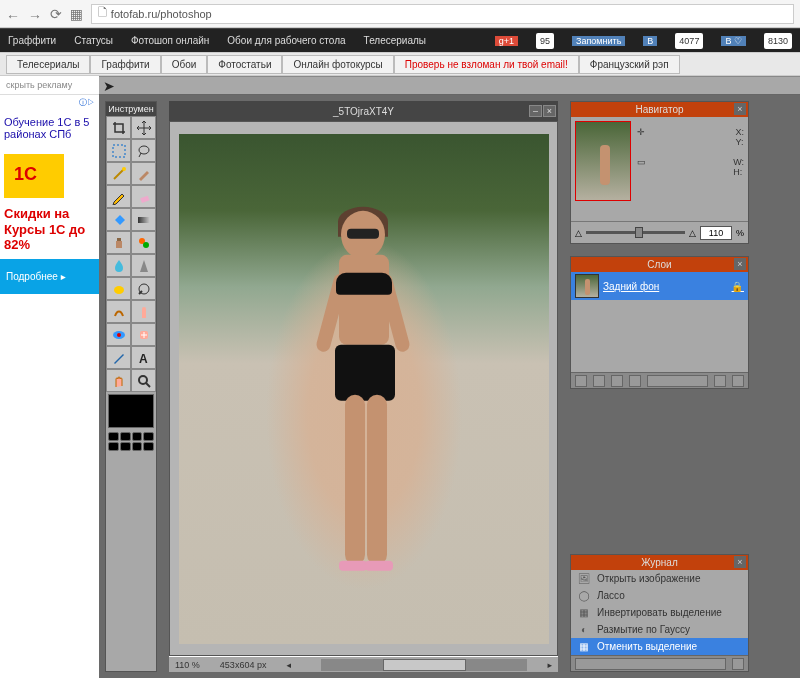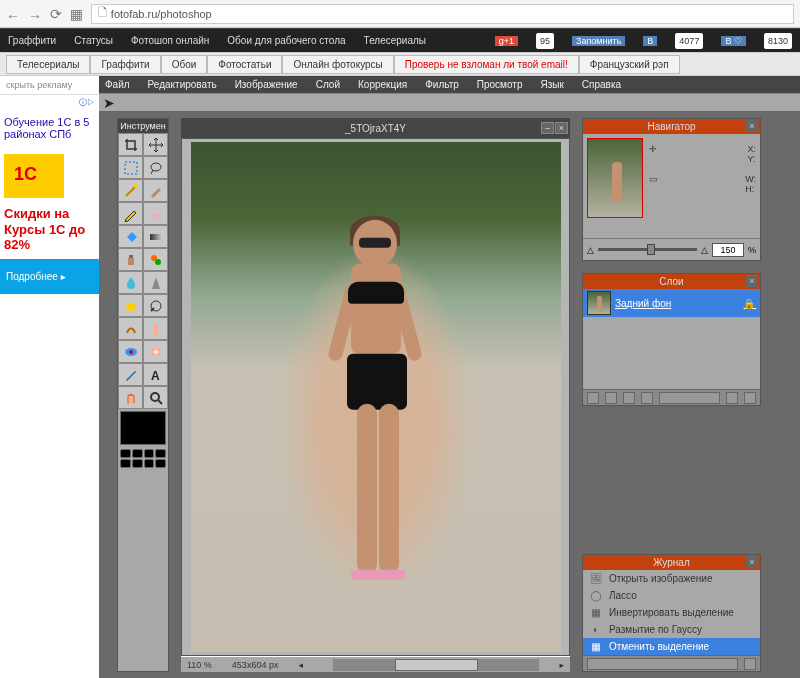--- a/index.html
+++ b/index.html
@@ -22,21 +22,21 @@
 .ad-block { padding:6px 4px; color:#1a0dab; font-size:11px; }
 .ad-logo { width:60px; height:44px; background:#ffcc00; margin:8px 4px; position:relative; }
 .ad-logo::before { content:"1С"; font-size:18px; font-weight:bold; color:#d00; position:absolute; top:10px; left:10px; }
 .ad-text2 { color:#d00; font-size:13px; font-weight:bold; padding:0 4px; line-height:1.2; }
 .ad-btn { background:#09a3e6; color:#fff; font-size:10px; padding:12px 6px; margin:6px 0; display:inline-block; cursor:pointer; }
 .editor { flex:1; background:#6a6a6a; display:flex; flex-direction:column; }
 .menu-bar { height:17px; background:#454545; display:flex; align-items:center; padding:0 6px; gap:18px; font-size:10px; color:#eee; }
 .menu-bar .m { cursor:pointer; }
 .option-bar { height:19px; background:#a8a8a8; border-top:1px solid #888; border-bottom:1px solid #666; display:flex; align-items:center; padding:0 4px; gap:8px; font-size:10px; color:#333; }
 .workspace { flex:1; display:flex; padding:6px; gap:12px; }
-.toolbox { width:52px; background:#a8a8a8; border:1px solid #555; display:flex; flex-direction:column;margin-left:12px; }
+.toolbox { width:52px; background:#a8a8a8; border:1px solid #555; display:flex; flex-direction:column; }
 .toolbox-title { background:#454545; color:#eee; font-size:9px; text-align:center; padding:2px 0; }
 .tool-grid { display:grid; grid-template-columns:1fr 1fr; }
 .tool { width:25px; height:23px; border:1px solid #888; background:#c8c8c8; display:flex; align-items:center; justify-content:center; cursor:pointer; position:relative; }
 .tool svg { width:16px; height:16px; }
 .color-swatch { height:34px; background:#000; margin:2px; border:1px solid #666; }
 .swatch-mini { display:grid; grid-template-columns:repeat(4,1fr); gap:1px; margin:2px; }
 .swatch-mini div { height:9px; background:#000; border:1px solid #666; border-radius:2px;}
 .canvas-frame { width:389px; display:flex; flex-direction:column; }
 .canvas-titlebar { height:20px; background:#454545; color:#ddd; font-size:10px; display:flex; align-items:center; justify-content:center; position:relative; }
 .canvas-titlebar .winbtn { position:absolute; right:2px; display:flex; gap:1px; }
@@ -131,31 +131,20 @@
   <div class="left-col">
     <div class="hide-ad">скрыть рекламу</div>
     <div class="ad-choice">ⓘ<span>▷</span></div>
     <div class="ad-block">Обучение 1С в 5 районах СПб</div>
     <div class="ad-logo"></div>
     <div class="ad-text2">Скидки на Курсы 1С до 82%</div>
     <span class="ad-btn">Подробнее ▸</span>
   </div>
 
   <div class="editor">
-    <div class="menu-bar">
-      <span class="m">Файл</span>
-      <span class="m">Редактировать</span>
-      <span class="m">Изображение</span>
-      <span class="m">Слой</span>
-      <span class="m">Коррекция</span>
-      <span class="m">Фильтр</span>
-      <span class="m">Просмотр</span>
-      <span class="m">Язык</span>
-      <span class="m">Справка</span>
-    </div>
     <div class="option-bar">
       <span class="pointer-icon">➤</span>
     </div>
     <div class="workspace">
 
       <div class="toolbox">
         <div class="toolbox-title">Инструмен</div>
         <div class="tool-grid">
           <div class="tool">
               <svg viewBox="0 0 16 16">
@@ -357,21 +346,21 @@
                   <span><span>W:</span><br><span>H:</span></span>
                 </div>
             </div>
           </div>
           <div class="nav-slider">
             <span>△</span>
             <div class="track">
                 <div class="knob"></div>
               </div>
             <span>△</span>
-            <span class="val">150</span>
+            <span class="val">110</span>
             <span>%</span>
           </div>
         </div>
 
         <div class="panel">
           <div class="panel-title"><span>Слои</span><span class="x">×</span></div>
           <div class="layers-body">
             <div class="layer-row">
               <div class="layer-thumb"></div>
               <span>Задний фон</span>

